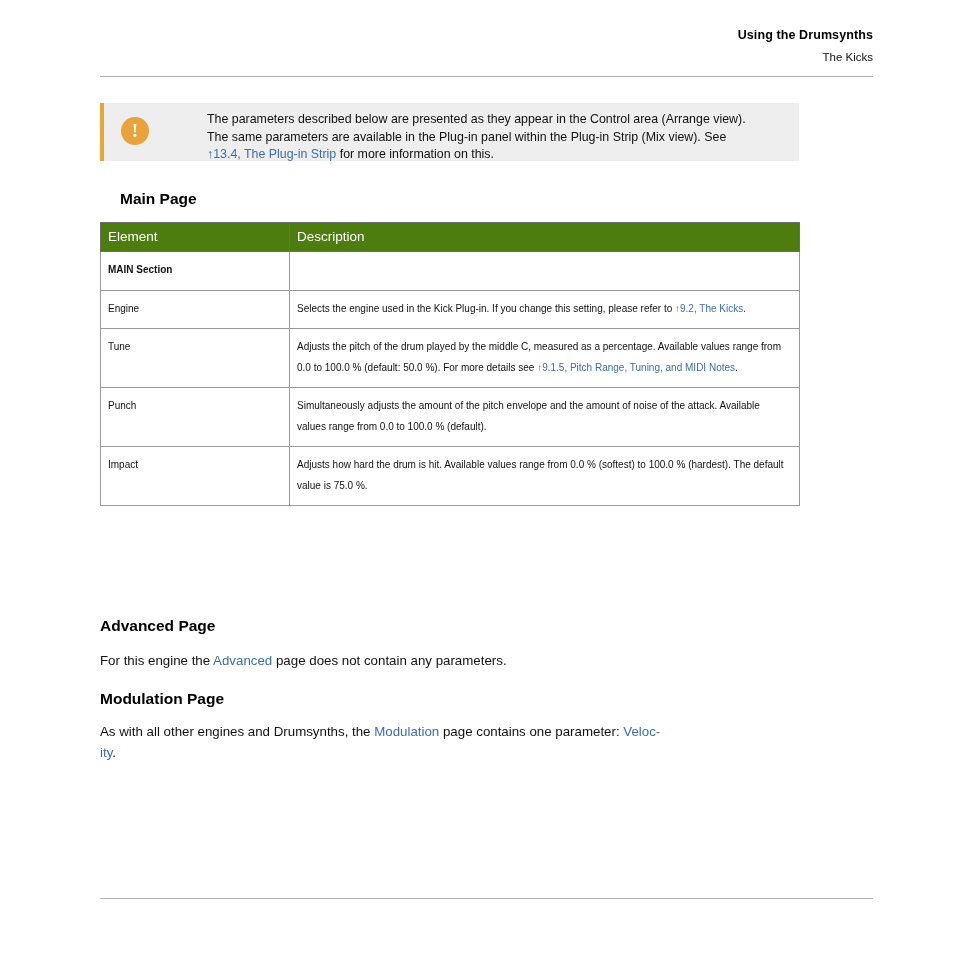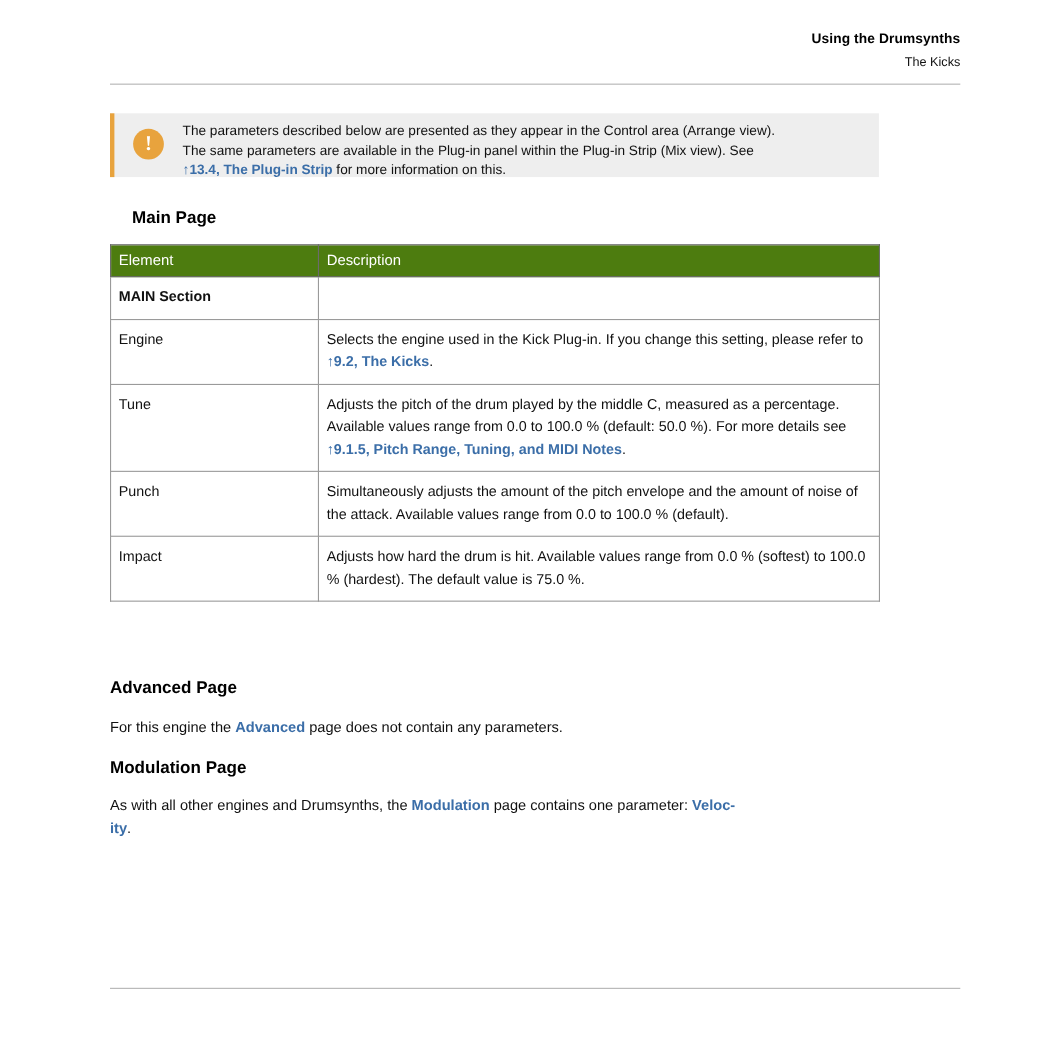--- a/index.html
+++ b/index.html
@@ -78,25 +78,24 @@
     font-family: "Liberation Serif", serif;
   }
   .note-text {
     padding: 8px 6px 0 0;
     font-size: 12.4px;
     line-height: 17.5px;
     color: #111;
     text-align: justify;
     width: 632px;
   }
-  .note-text .line { display: block; }
+  .note-text .line { display: block; margin-left: 41px; }
   a.xref, .xref {
     color: #3b6ea8;
     text-decoration: none;
-    font-weight: bold;
   }
   
   .h2 {
     position: absolute;
     left: 100px;
     font-size: 15.5px;
     font-weight: bold;
     color: #000;
   }
   #h-main { top: 190px; margin-left: 20px; }
@@ -118,21 +117,21 @@
     color: #ffffff;
     font-weight: normal;
     font-size: 13.5px;
     text-align: left;
     padding: 6px 7px 7px 7px;
     border: 1px solid #6b6b6b;
   }
   table.params td {
     border: 1px solid #9a9a9a;
     padding: 8px 8px 9px 7px;
-    font-size: 13px;
+    font-size: 10px;
     line-height: 20.5px;
     vertical-align: top;
     color: #111;
   }
   td.pname { color: #3b6ea8; }
   td.section { font-weight: bold; color: #000; }
   td.empty { }
   
   .para {
     position: absolute;

